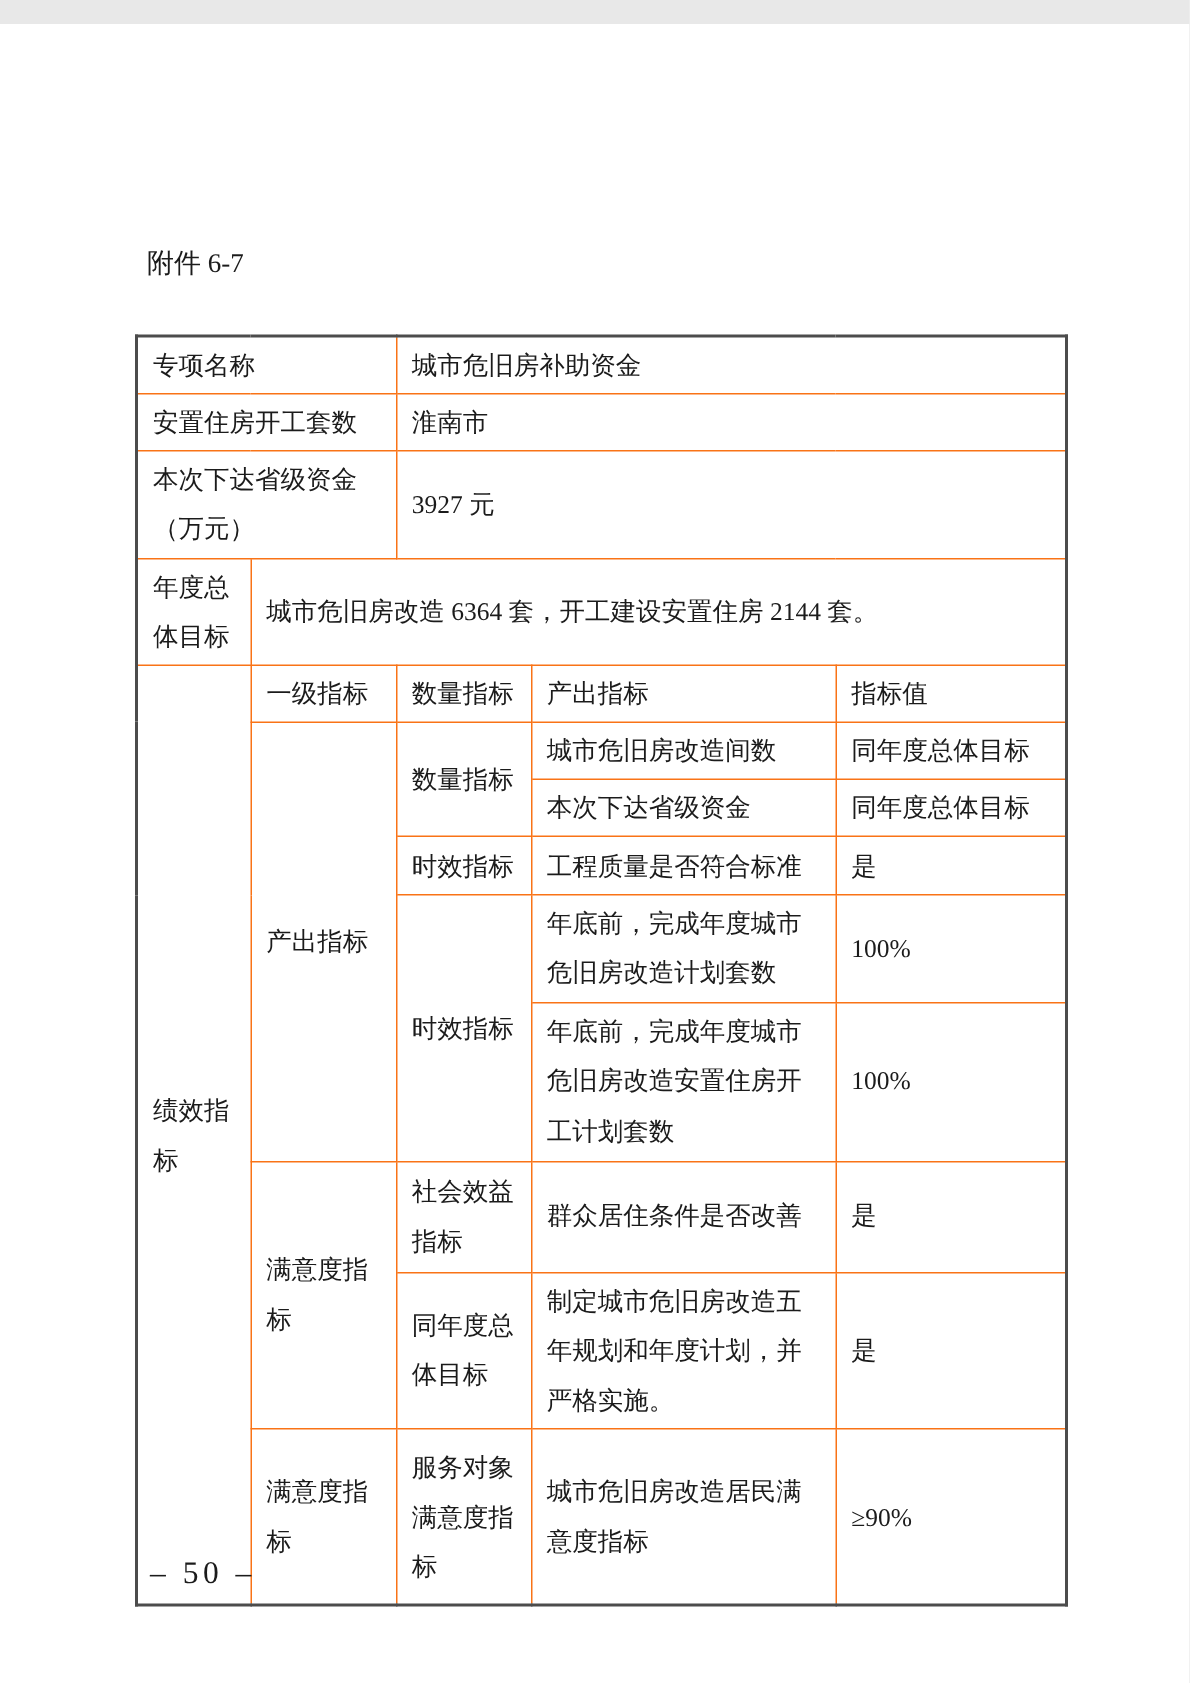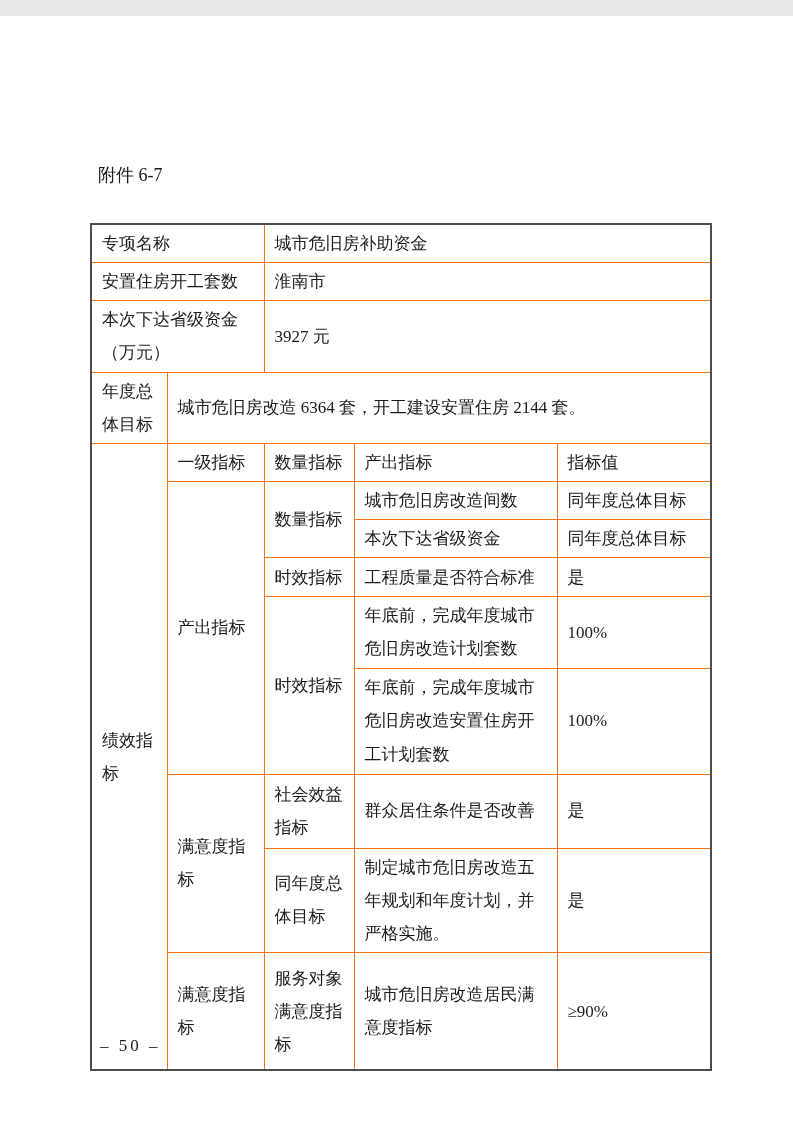--- a/index.html
+++ b/index.html
@@ -36,21 +36,21 @@
     vertical-align:middle;
     text-align:left;
     padding:2px 8px 2px 10px;
     white-space:pre-line;
     word-break:break-all;
     overflow:hidden;
   }
   td.l3-cell{padding-right:14px;}
   .footer{
     position:absolute;left:100px;top:1020px;
-    font-size:17px;letter-spacing:3px;text-align:right;
+    font-size:21px;letter-spacing:3px;text-align:right;
   }
 </style>
 </head>
 <body>
 
 <div class="page">
 
   <div class="attachment">附件 6-7</div>
 
 

